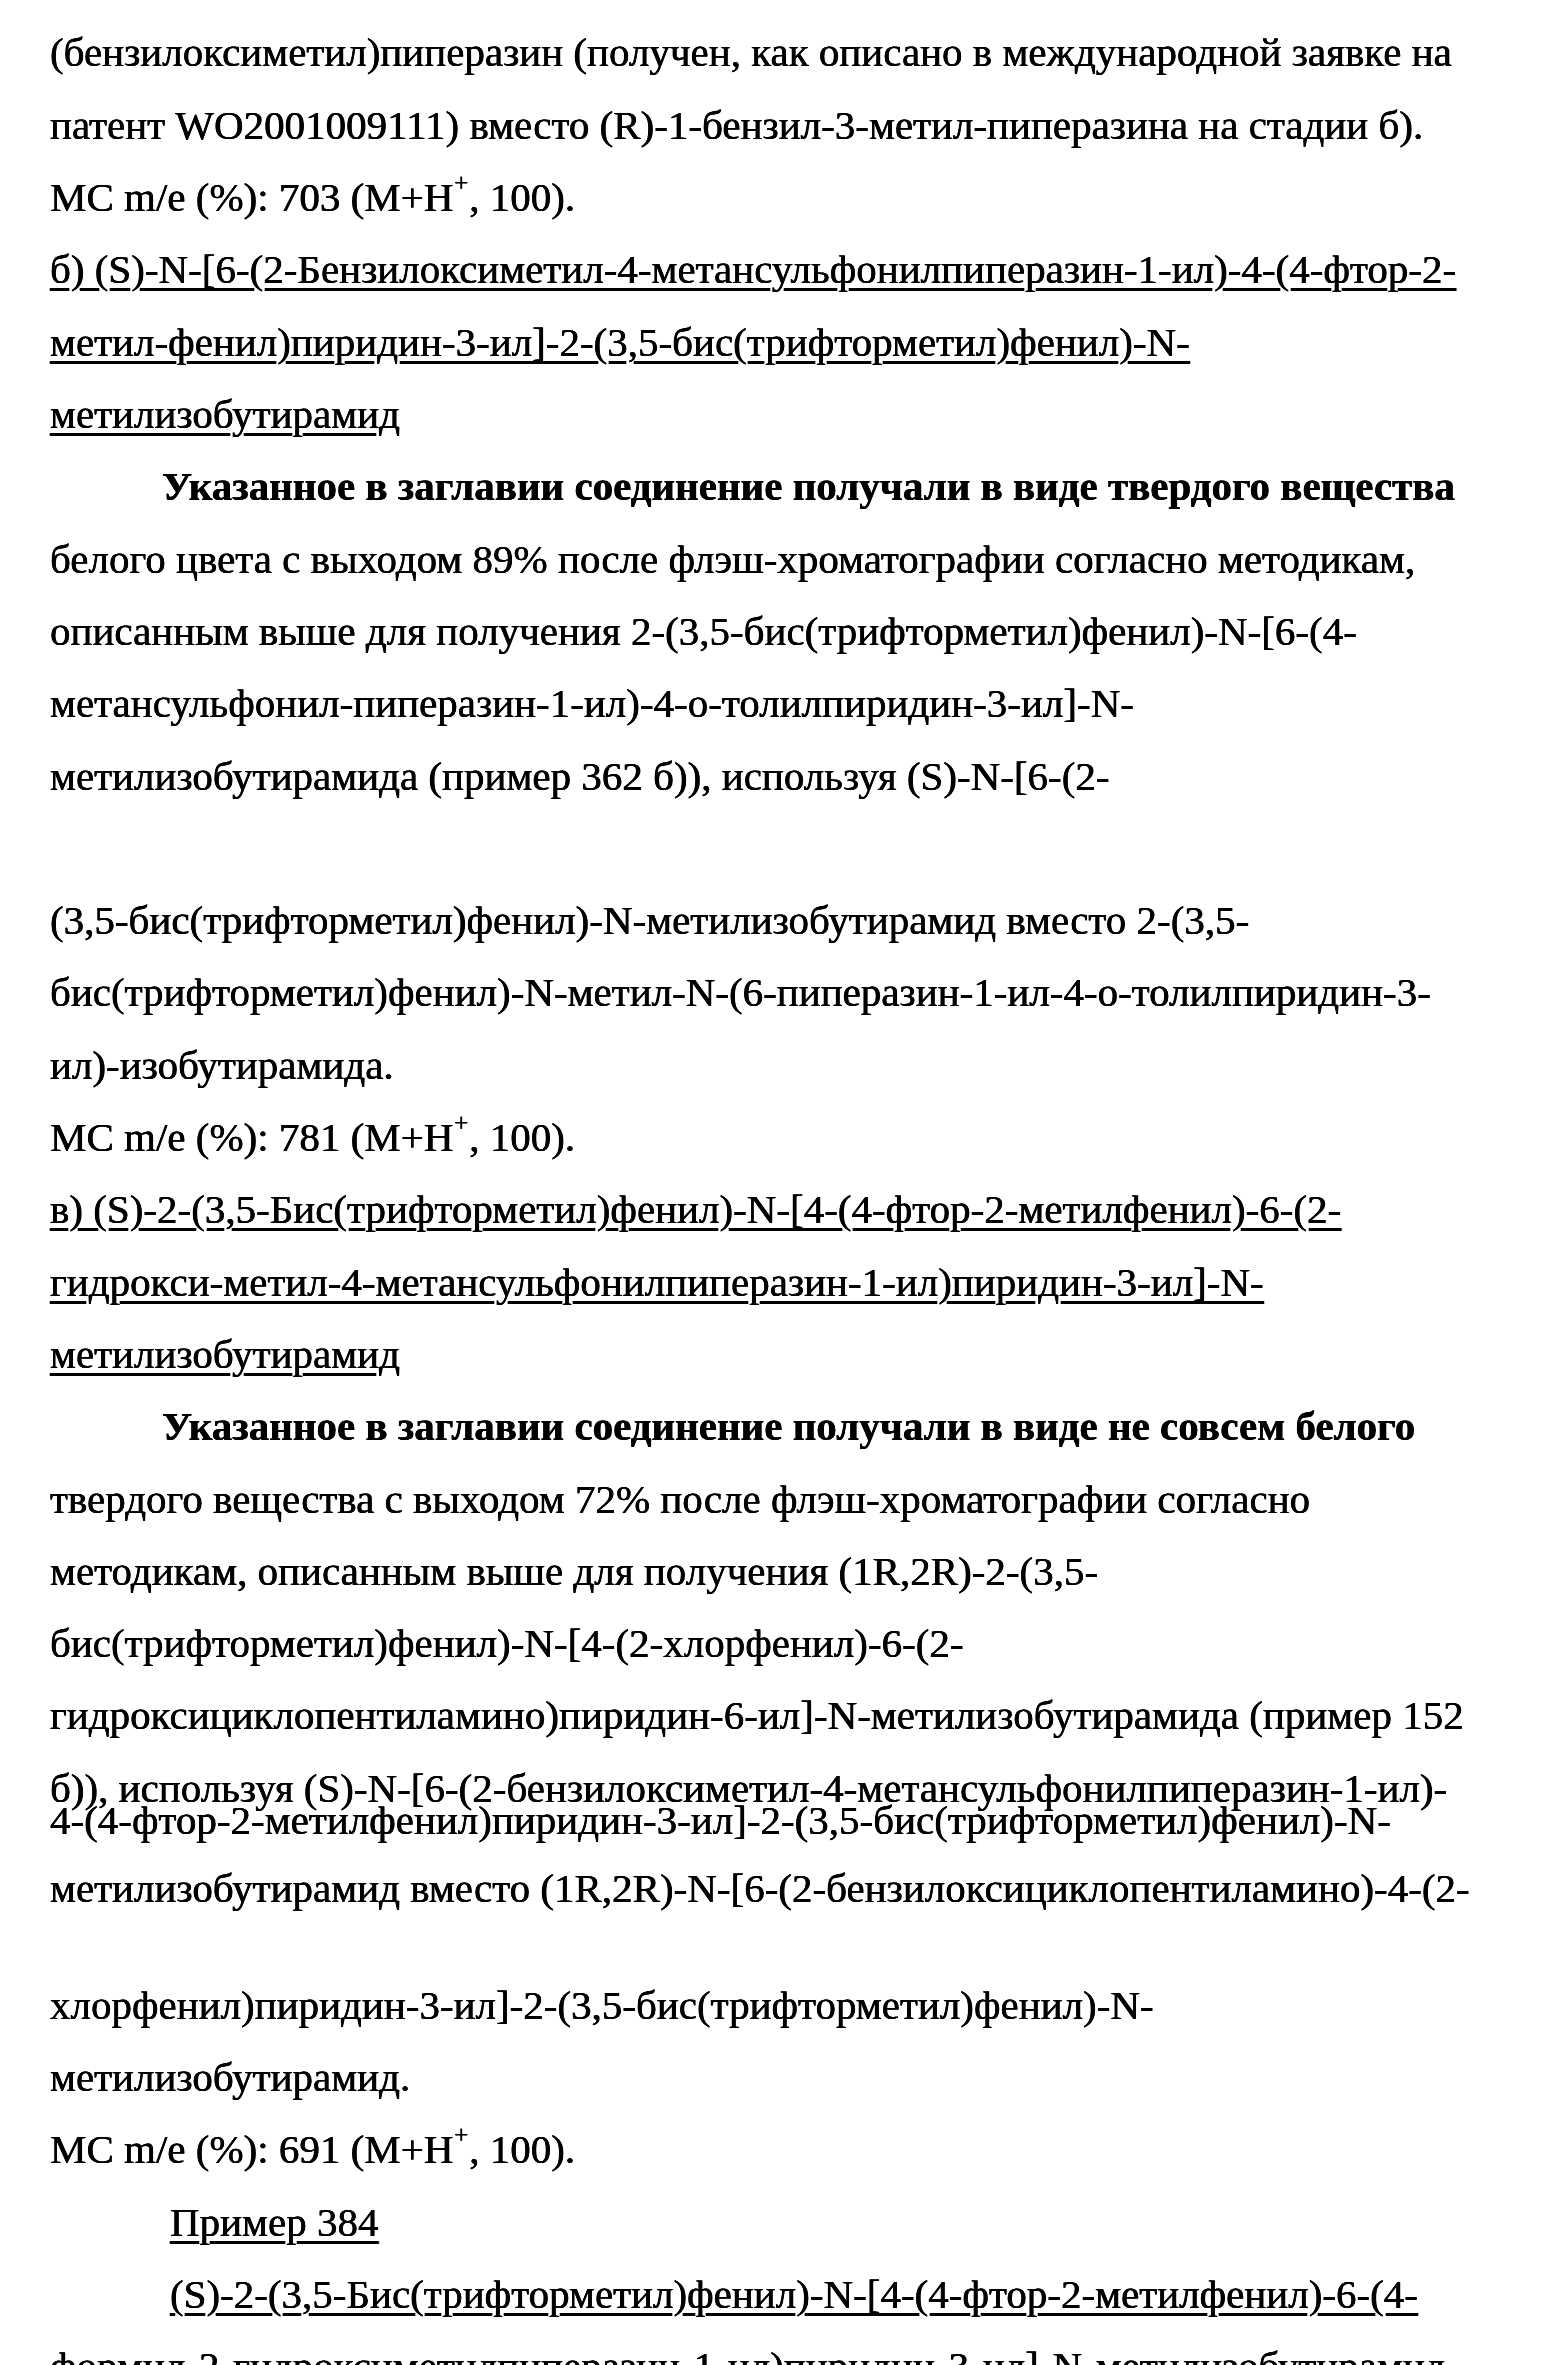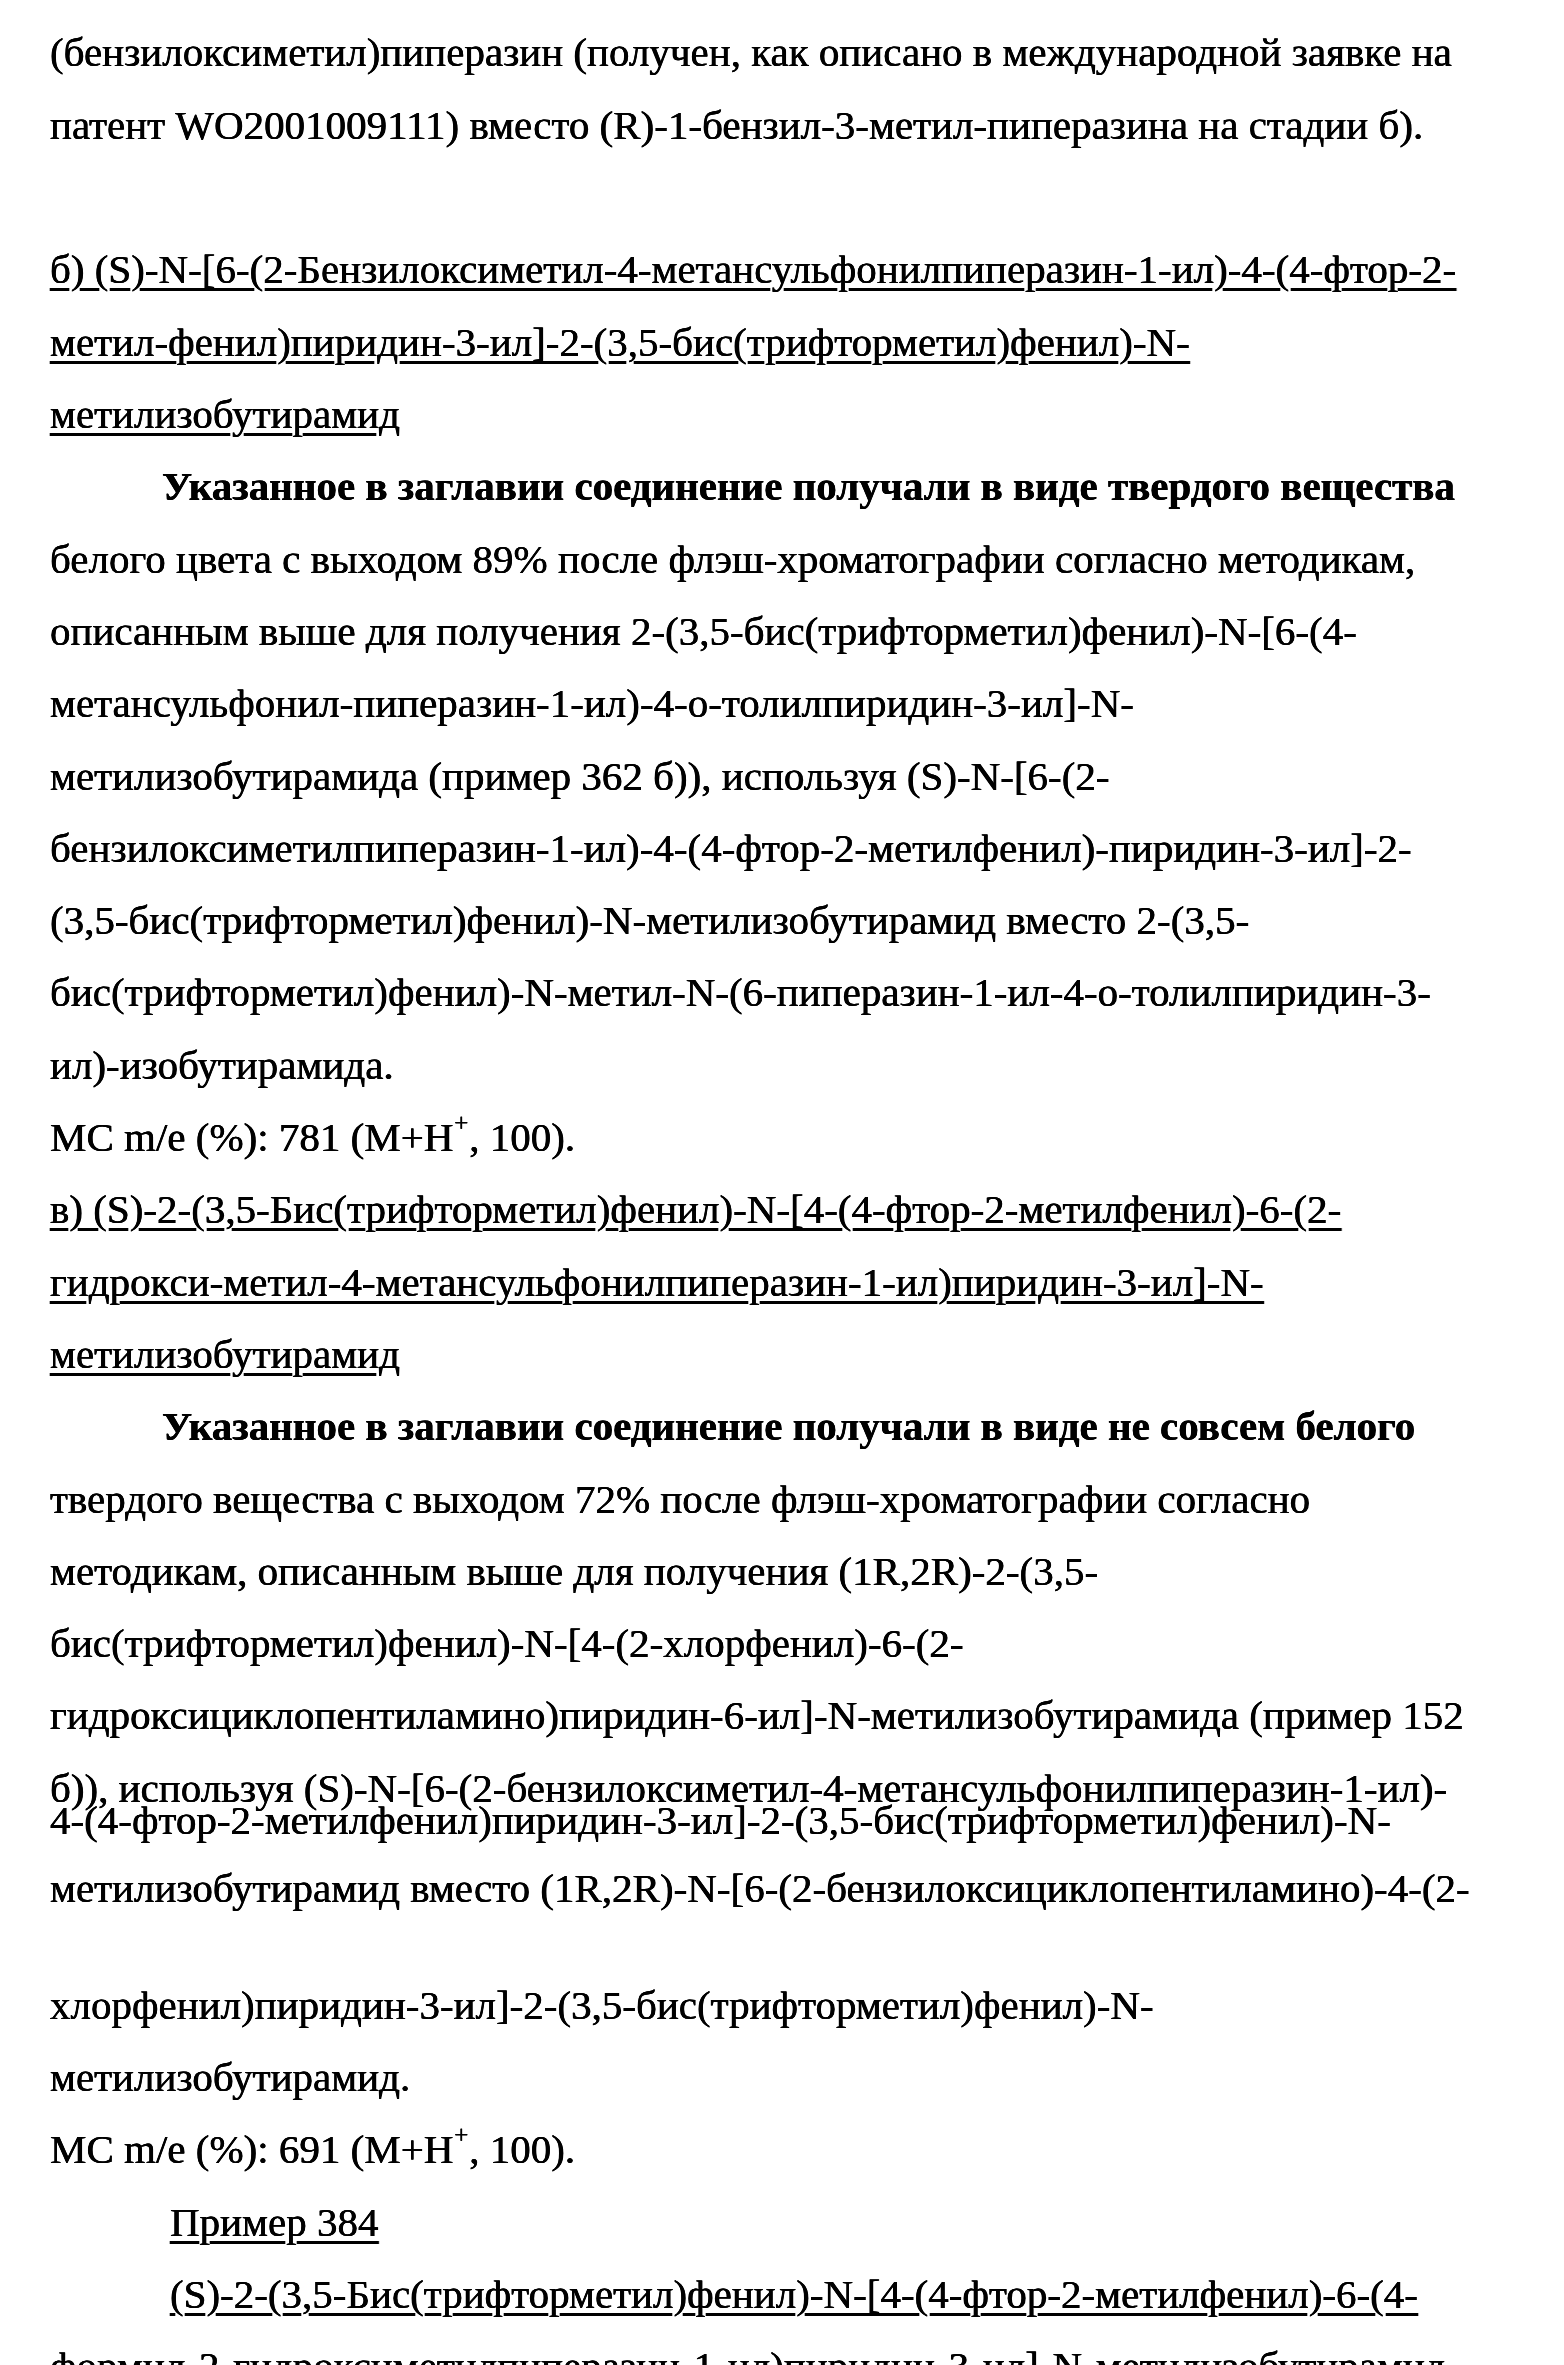--- a/index.html
+++ b/index.html
@@ -51,38 +51,38 @@
 </style>
 </head>
 <body>
 
 <div class="page">
 
   <div class="line" style="top:16.4px"><span>(бензилоксиметил)пиперазин (получен, как описано в международной заявке на</span></div>
 
   <div class="line" style="top:89px"><span>патент WO2001009111) вместо (R)-1-бензил-3-метил-пиперазина на стадии б).</span></div>
 
+  <div class="line" style="top:161px"><span>МС m/e (%): 703 (M+H</span><span class="sup">+</span><span>, 100).</span></div>
 
   <div class="line" style="top:233px"><span class="u">б) (S)-N-[6-(2-Бензилоксиметил-4-метансульфонилпиперазин-1-ил)-4-(4-фтор-2-</span></div>
 
   <div class="line" style="top:306px"><span class="u">метил-фенил)пиридин-3-ил]-2-(3,5-бис(трифторметил)фенил)-N-</span></div>
 
   <div class="line" style="top:378px"><span class="u">метилизобутирамид</span></div>
 
   <div class="line indent" style="top:450px"><span>Указанное в заглавии соединение получали в виде твердого вещества</span></div>
 
   <div class="line" style="top:523px"><span>белого цвета с выходом 89% после флэш-хроматографии согласно методикам,</span></div>
 
   <div class="line" style="top:595px"><span>описанным выше для получения 2-(3,5-бис(трифторметил)фенил)-N-[6-(4-</span></div>
 
   <div class="line" style="top:667px"><span>метансульфонил-пиперазин-1-ил)-4-о-толилпиридин-3-ил]-N-</span></div>
 
   <div class="line" style="top:740px"><span>метилизобутирамида (пример 362 б)), используя (S)-N-[6-(2-</span></div>
 
-  <div class="line" style="top:812px"><span>бензилоксиметилпиперазин-1-ил)-4-(4-фтор-2-метилфенил)-пиридин-3-ил]-2-</span></div>
 
   <div class="line" style="top:884px"><span>(3,5-бис(трифторметил)фенил)-N-метилизобутирамид вместо 2-(3,5-</span></div>
 
   <div class="line" style="top:956px"><span>бис(трифторметил)фенил)-N-метил-N-(6-пиперазин-1-ил-4-о-толилпиридин-3-</span></div>
 
   <div class="line" style="top:1029px"><span>ил)-изобутирамида.</span></div>
 
   <div class="line" style="top:1101px"><span>МС m/e (%): 781 (M+H</span><span class="sup">+</span><span>, 100).</span></div>
 
   <div class="line" style="top:1173px"><span class="u">в) (S)-2-(3,5-Бис(трифторметил)фенил)-N-[4-(4-фтор-2-метилфенил)-6-(2-</span></div>

